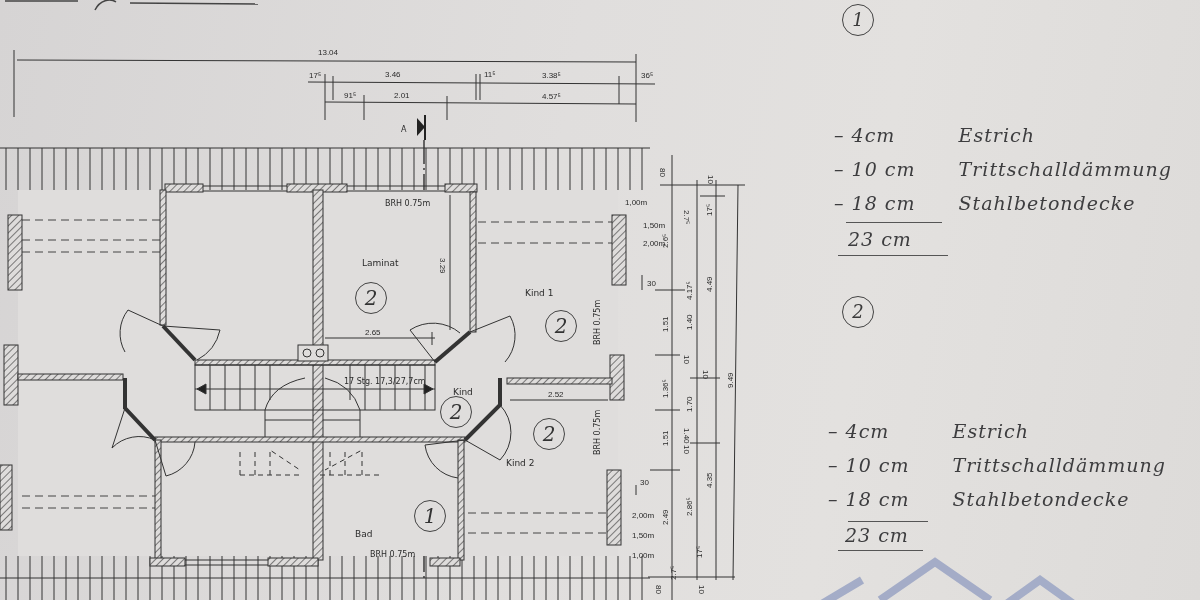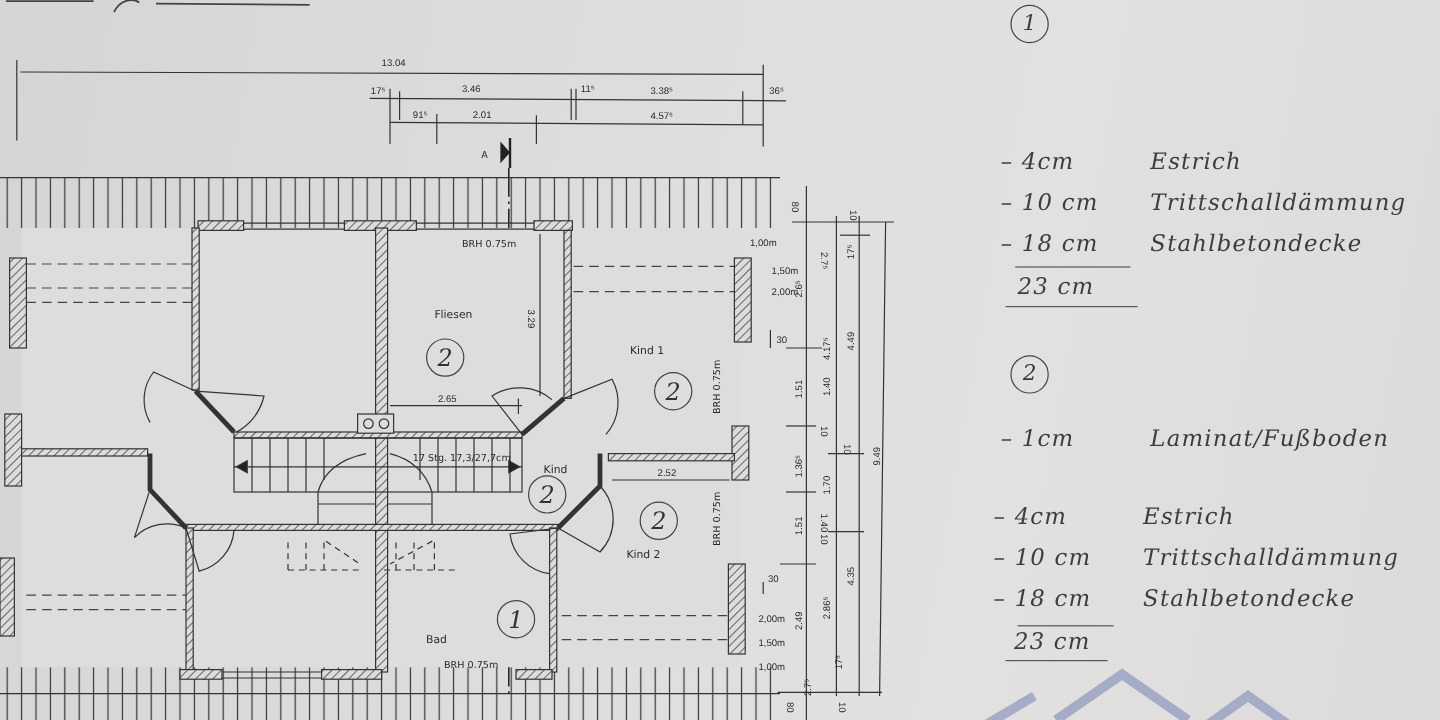--- a/index.html
+++ b/index.html
@@ -246,41 +246,40 @@
     <text x="733" y="388" transform="rotate(-90 733 388)">9.49</text>
   </g>
 
   <g fill="none" stroke="#9aa4c4" stroke-width="8" opacity="0.85">
     <polyline points="880,600 935,562 990,600"></polyline>
     <polyline points="820,605 862,580"></polyline>
     <polyline points="1005,605 1040,580 1075,605"></polyline>
   </g>
 </svg>
 
-<div class="rname" style="left:362px;top:258px;">Fliesen</div>
+<div class="rname" style="left:362px;top:258px;">Laminat</div>
 <div class="rcirc" style="left:355px;top:282px;">2</div>
 <div class="rname" style="left:525px;top:288px;">Kind 1</div>
 <div class="rcirc" style="left:545px;top:310px;">2</div>
 <div class="rname" style="left:453px;top:387px;">Kind</div>
 <div class="rcirc" style="left:440px;top:396px;">2</div>
-<div class="rname" style="left:522px;top:458px;">Kind 2</div>
+<div class="rname" style="left:506px;top:458px;">Kind 2</div>
 <div class="rcirc" style="left:533px;top:418px;">2</div>
 <div class="rname" style="left:355px;top:506px;margin-top:23px;">Bad</div>
 <div class="rcirc" style="left:414px;top:500px;">1</div>
 
 <div class="circ" style="left:842px;top:4px;">1</div>
 <div class="hand" style="left:834px;top:124px;">– <span class="qty">4cm</span> <span>Estrich</span></div>
 <div class="hand" style="left:834px;top:158px;">– <span class="qty">10 cm</span> <span>Trittschalldämmung</span></div>
 <div class="hand" style="left:834px;top:192px;">– <span class="qty">18 cm</span> <span>Stahlbetondecke</span></div>
 <div class="under" style="left:846px;top:222px;width:96px;"></div>
 <div class="hand" style="left:848px;top:228px;">23 cm</div>
 <div class="under" style="left:838px;top:255px;width:110px;"></div>
 
 <div class="circ" style="left:842px;top:296px;">2</div>
-<div class="hand" style="left:834px;top:355px;">– <span class="qty">1cm</span> <span>Laminat/Fußboden</span></div>
 <div class="hand" style="left:828px;top:420px;">– <span class="qty">4cm</span> <span>Estrich</span></div>
 <div class="hand" style="left:828px;top:454px;">– <span class="qty">10 cm</span> <span>Trittschalldämmung</span></div>
 <div class="hand" style="left:828px;top:488px;">– <span class="qty">18 cm</span> <span>Stahlbetondecke</span></div>
 <div class="under" style="left:848px;top:521px;width:80px;"></div>
 <div class="hand" style="left:845px;top:524px;">23 cm</div>
 <div class="under" style="left:838px;top:550px;width:85px;"></div>
 
 </div>
 
 </body></html>

